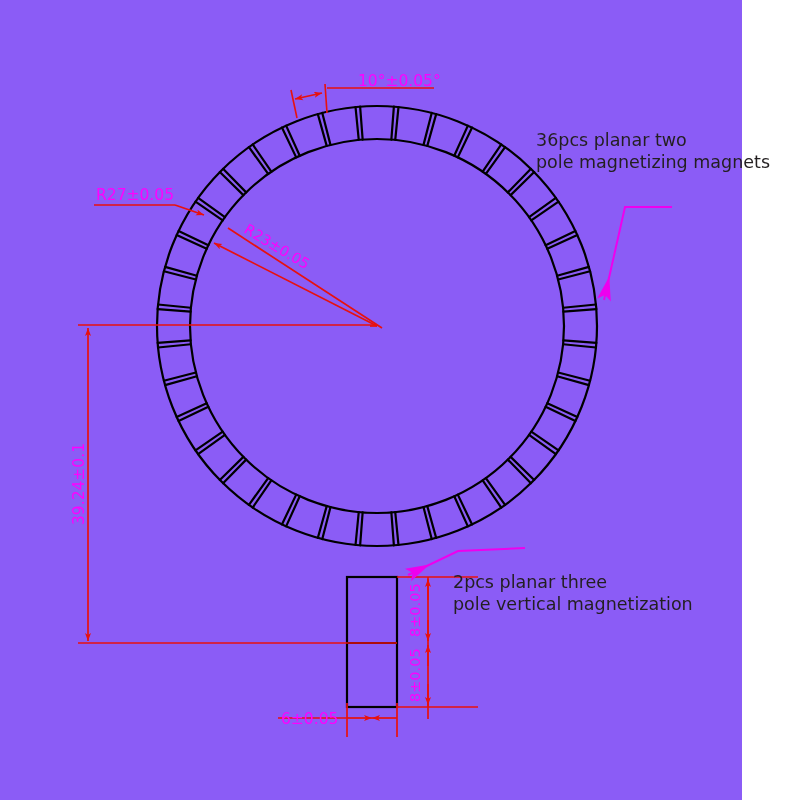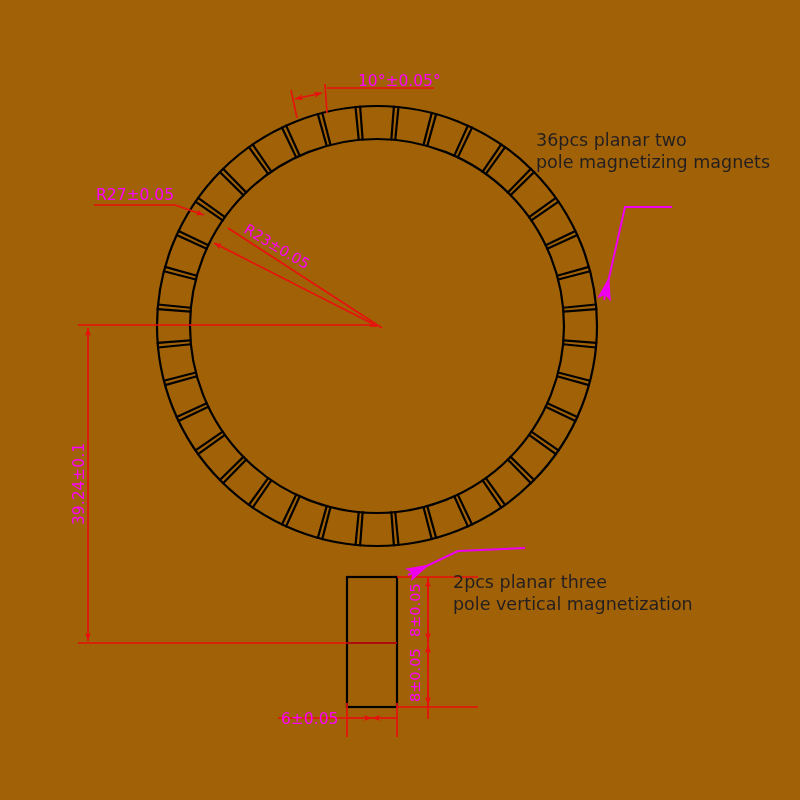--- a/index.html
+++ b/index.html
@@ -8,23 +8,23 @@
     background: #ffffff;
   }
   body {
     width: 800px;
     height: 800px;
     font-family: "DejaVu Sans", sans-serif;
     overflow: hidden;
   }
   #drawing-root {
     position: relative;
-    width: 800px;
+    width: 742px;
     height: 800px;
-    background: #a16207;
+    background: #8b5cf6;
     text-decoration: underline;
   }
   svg.canvas {
     position: absolute;
     top: 0;
     left: 0;
     width: 800px;
     height: 800px;
   }
   .note-text {

